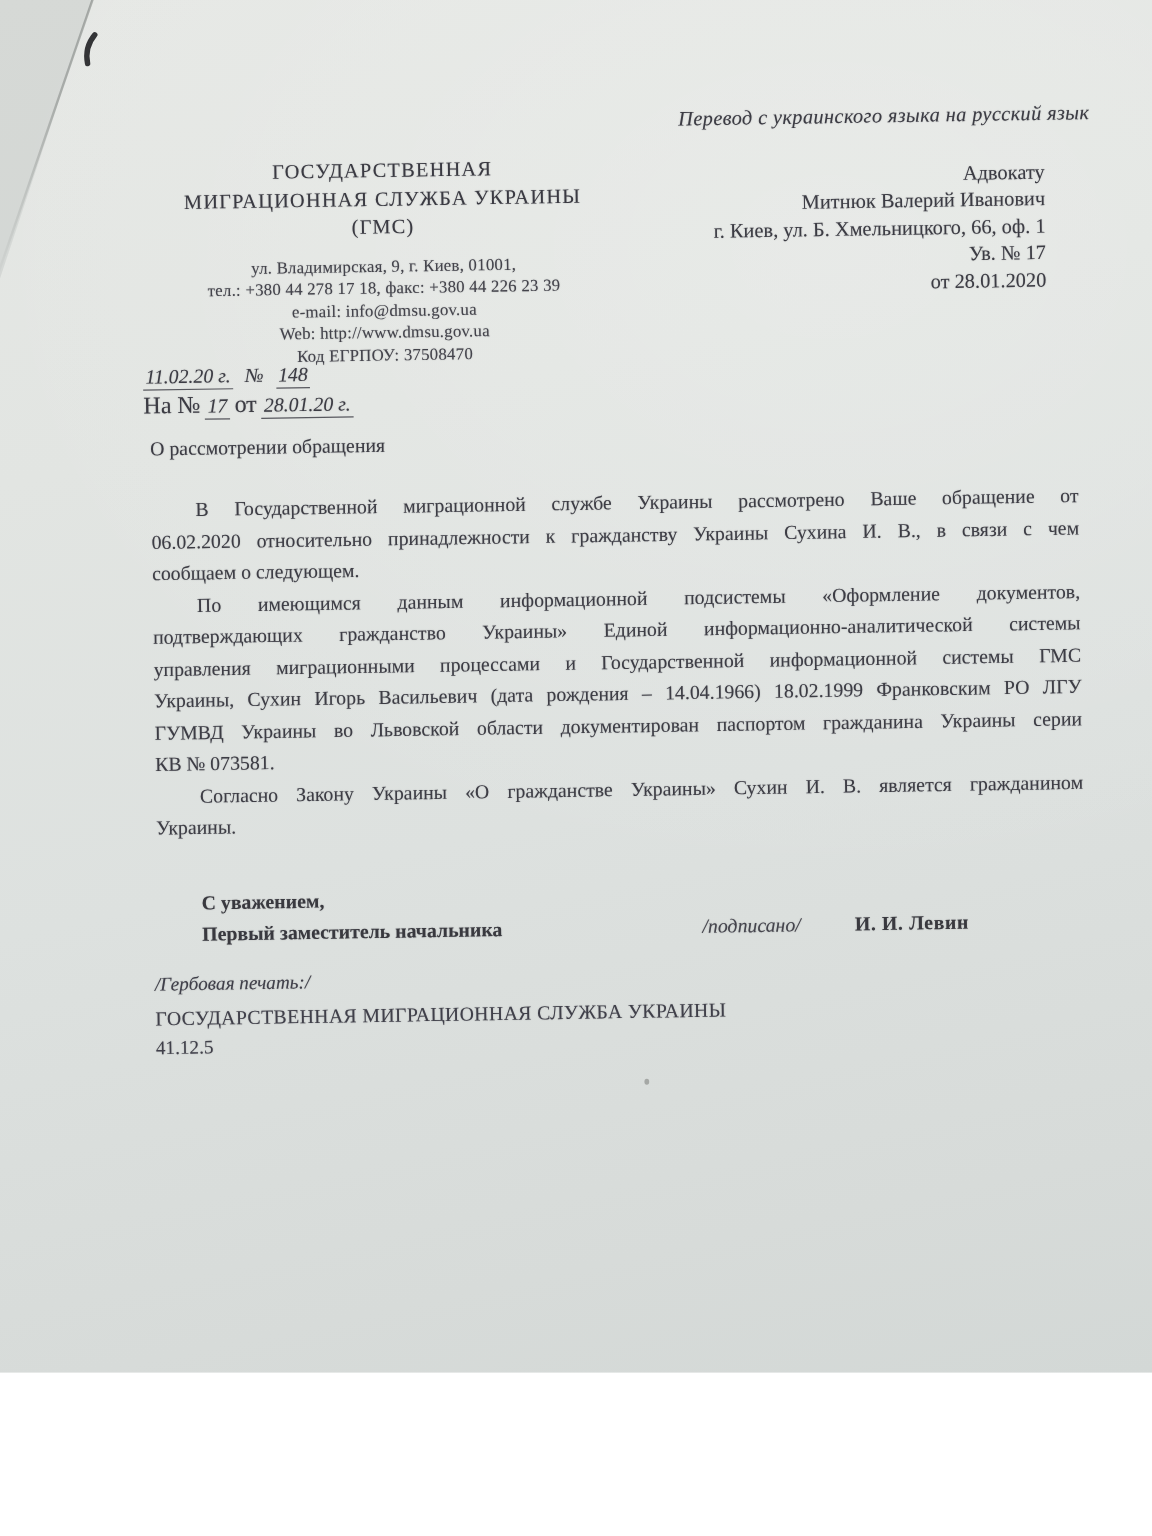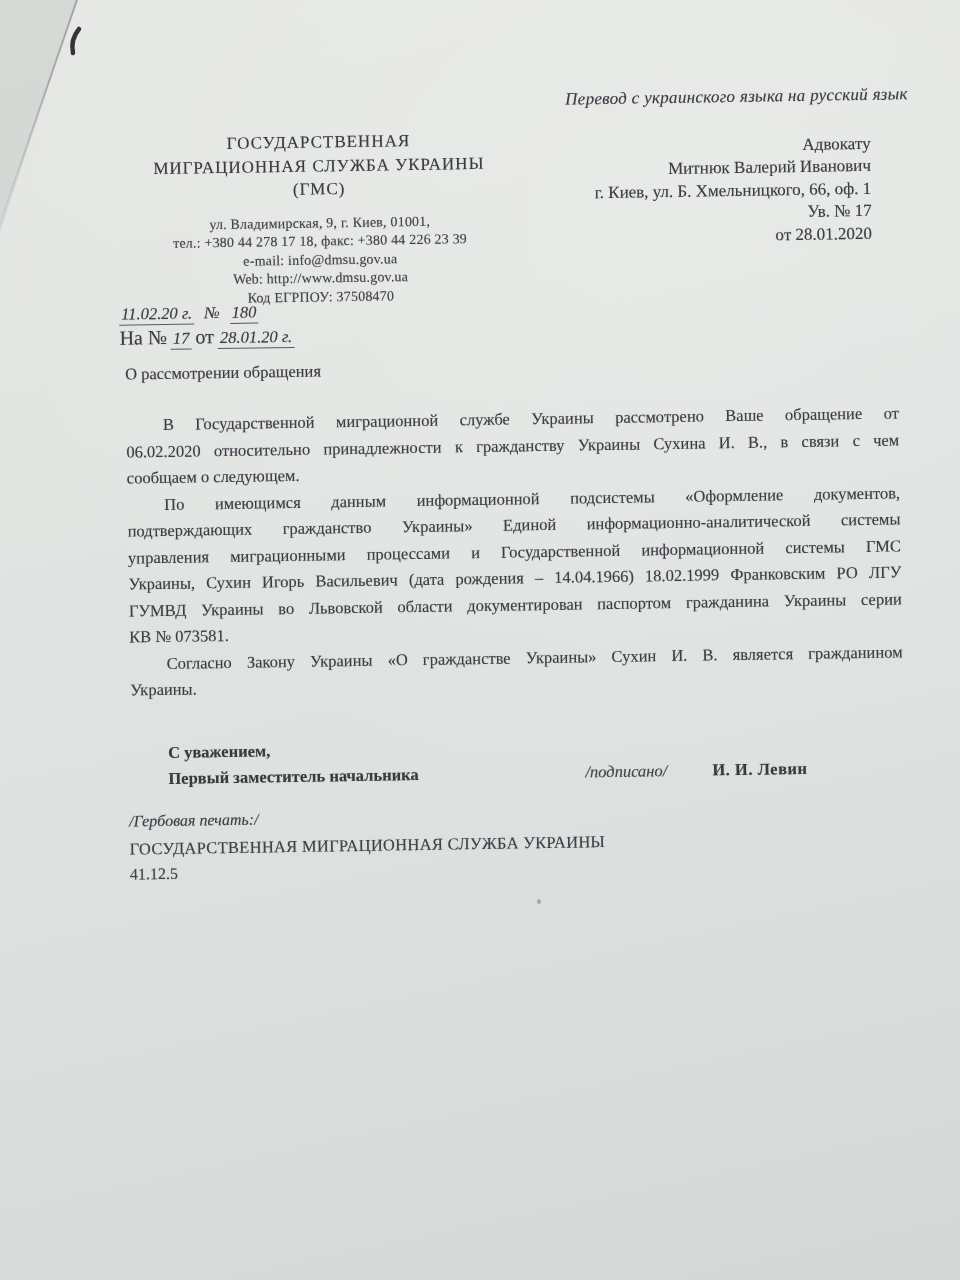--- a/index.html
+++ b/index.html
@@ -1,18 +1,18 @@
 <!DOCTYPE html>
 <html><head>
 <meta charset="utf-8">
 <style>
   * { margin:0; padding:0; box-sizing:border-box; }
   html,body { width:960px; }
   .page {
-    position:relative; width:960px; height:1280px; overflow:hidden;
+    position:relative; width:960px; height:1144px; overflow:hidden;
     font-family:"Liberation Serif","DejaVu Serif",serif;
     color:#3f3f47;
     background:
       radial-gradient(130% 80% at 72% 18%, rgba(255,255,255,0.18), rgba(255,255,255,0) 60%),
       linear-gradient(168deg, #e6e8e5 0%, #e2e5e2 30%, #dde1df 58%, #d7dbd9 86%, #d3d8d6 100%);
   }
   .content {
     position:absolute; inset:0;
     transform:rotate(-0.9deg);
     transform-origin:480px 620px;
@@ -107,21 +107,21 @@
       <div>Митнюк Валерий Иванович</div>
       <div>г. Киев, ул. Б. Хмельницкого, 66, оф. 1</div>
       <div>Ув. № 17</div>
       <div>от 28.01.2020</div>
     </div>
 
     <div class="refs">
       <div class="ref-row">
         <span class="hw u">11.02.20 г.</span><span class="gap"></span>
         <span class="hw">№</span><span class="gap"></span>
-        <span class="hw u">180</span>
+        <span class="hw u">148</span>
       </div>
       <div class="ref-row">
         <span class="plain">На №</span>
         <span class="hw u">17</span>
         <span class="plain">от</span>
         <span class="hw u">28.01.20 г.</span>
       </div>
     </div>
 
     <div class="subject">О рассмотрении обращения</div>

